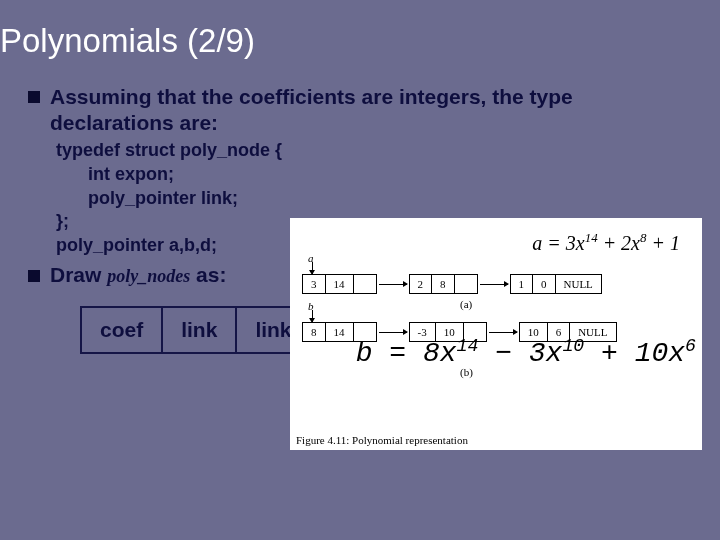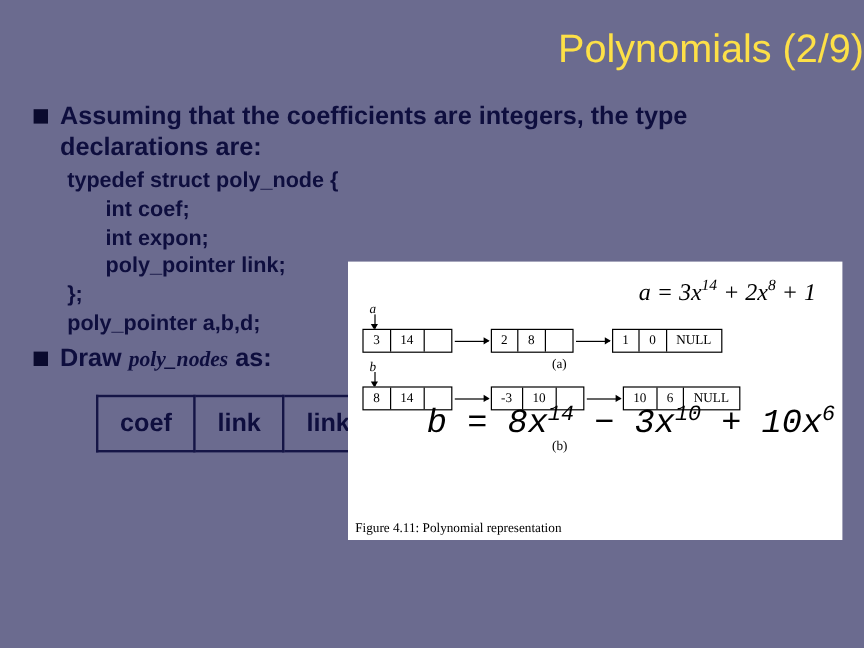--- a/index.html
+++ b/index.html
@@ -6,23 +6,23 @@
   body {
     width: 720px;
     height: 540px;
     background: #6b6b8f;
     font-family: Arial, sans-serif;
     color: #0e0e3e;
     overflow: hidden;
     position: relative;
   }
   .title {
-    text-align: right;
+    text-align: left;
     font-size: 33px;
-    color: #fde047;
+    color: #ffffff;
     padding-top: 22px;
     padding-bottom: 12px;
     font-weight: normal;
   }
   .content {
     padding: 12px 24px 0 28px;
     font-weight: bold;
   }
   .bullet-row {
     display: flex;
@@ -172,21 +172,20 @@
 
 <div class="content">
 
   <div class="bullet-row">
     <div class="bullet"></div>
     <div class="bullet-text">Assuming that the coefficients are integers, the type declarations are:</div>
   </div>
 
   <div class="code-block">
     <div>typedef struct poly_node {</div>
-    <div class="code-indent">int coef;</div>
     <div class="code-indent">int expon;</div>
     <div class="code-indent">poly_pointer link;</div>
     <div>};</div>
     <div>poly_pointer a,b,d;</div>
   </div>
 
   <div class="bullet-row draw-row">
     <div class="bullet"></div>
     <div class="bullet-text">
       <span>Draw </span><span class="italic">poly_nodes</span><span> as:</span>

